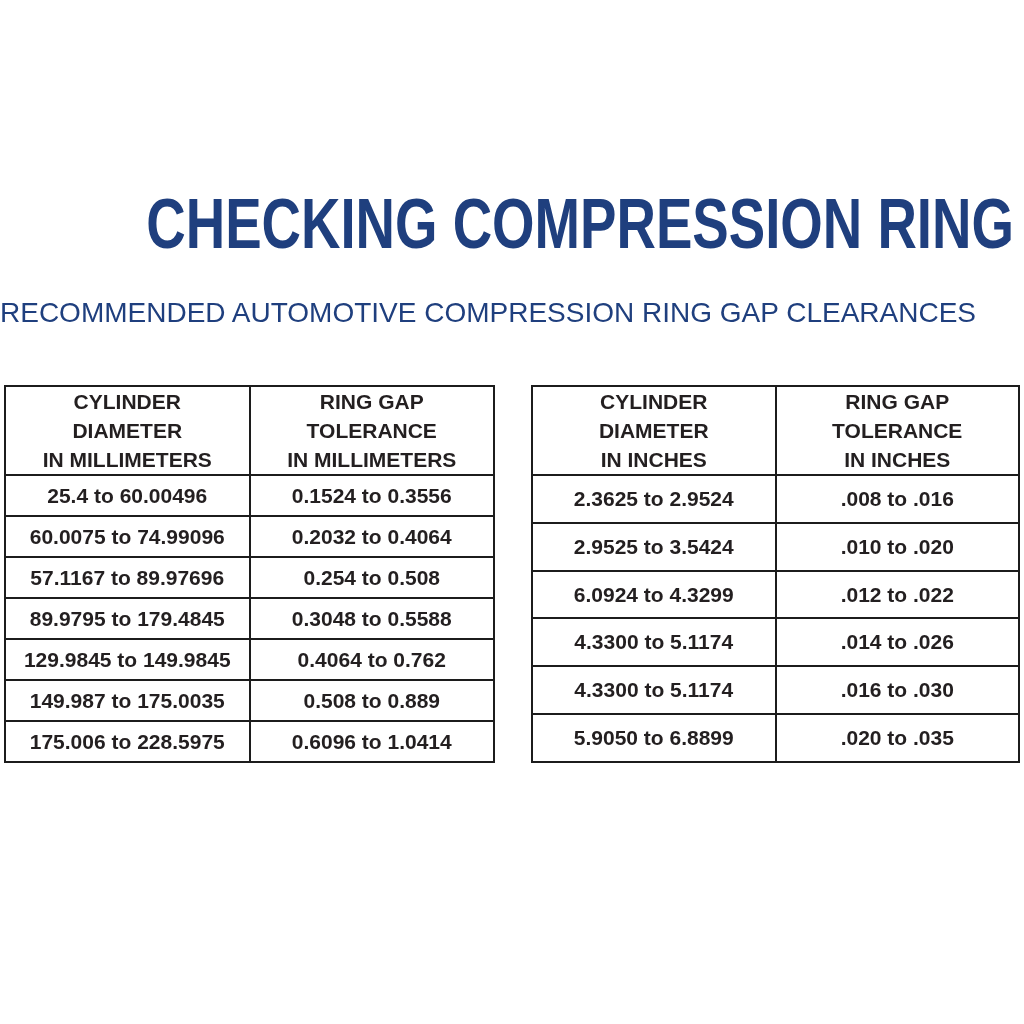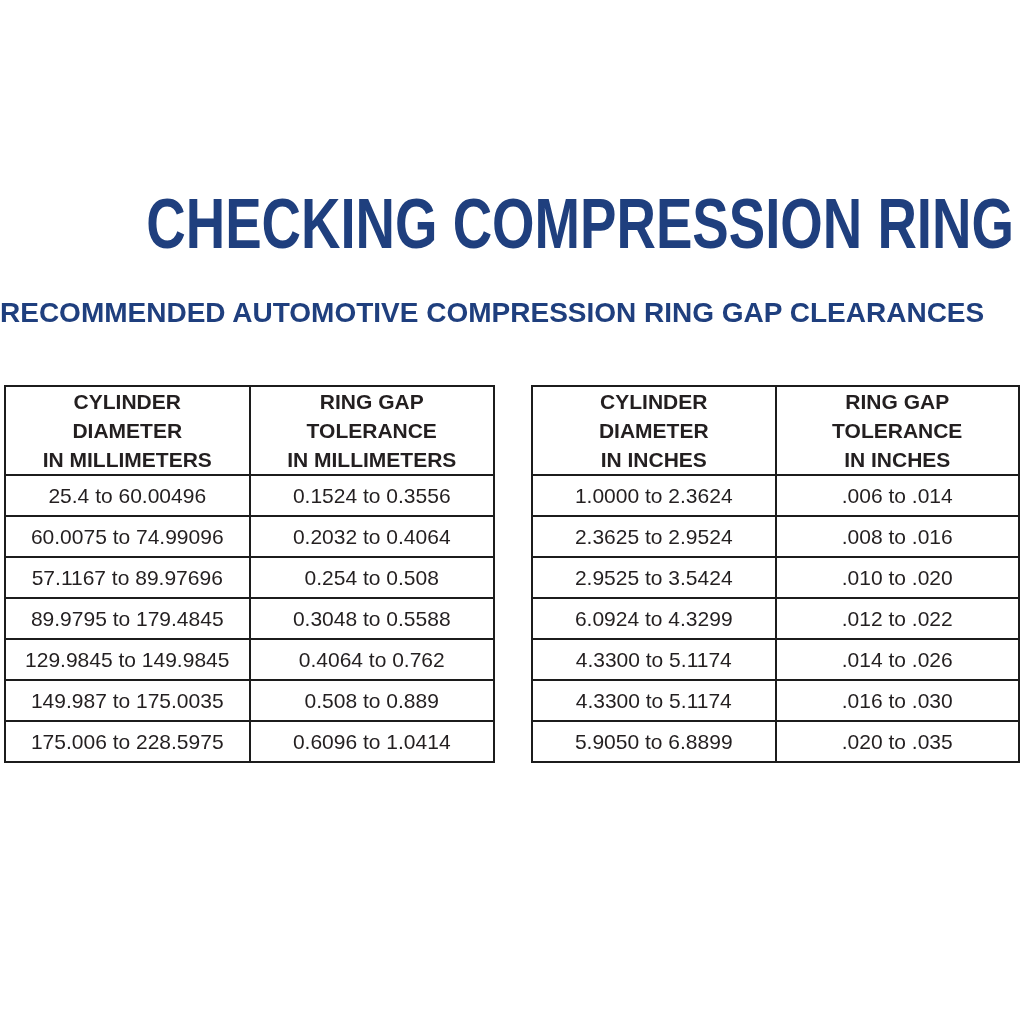--- a/index.html
+++ b/index.html
@@ -29,21 +29,21 @@
     transform: scaleX(0.78);
     transform-origin: 50% 50%;
     letter-spacing: 0px;
   }
   .subtitle {
     position: absolute;
     top: 297px; left: 0;
     width: 876px;
     text-align: center;
     font-size: 28px;
-    font-weight: bold;
+    font-weight: normal;
     color: var(--accent);
     letter-spacing: 0px;
     white-space: nowrap;
   }
   .tables {
     position: absolute;
     top: 385px; left: 4px;
     width: 1016px;
     display: flex;
     justify-content: space-between;
@@ -66,21 +66,21 @@
     height: 68px;
     font-size: 21px;
     font-weight: bold;
     line-height: 29px;
     white-space: pre-line;
     border-radius: 26px;
   }
   td {
     height: 41px;
     font-size: 21px;
-    font-weight: normal;
+    font-weight: bold;
     line-height: 24px;
   }
 </style>
 </head>
 <body>
 
 <div class="title-wrap">
   <span class="title-inner">CHECKING COMPRESSION RING GAPS</span>
 </div>
 
@@ -137,24 +137,20 @@
         <th>CYLINDER
 DIAMETER
 IN INCHES</th>
         <th>RING GAP
 TOLERANCE
 IN INCHES</th>
       </tr>
     </thead>
     <tbody>
       <tr>
-        <td>1.0000 to 2.3624</td>
-        <td>.006 to .014</td>
-      </tr>
-      <tr>
         <td>2.3625 to 2.9524</td>
         <td>.008 to .016</td>
       </tr>
       <tr>
         <td>2.9525 to 3.5424</td>
         <td>.010 to .020</td>
       </tr>
       <tr>
         <td>6.0924 to 4.3299</td>
         <td>.012 to .022</td>

